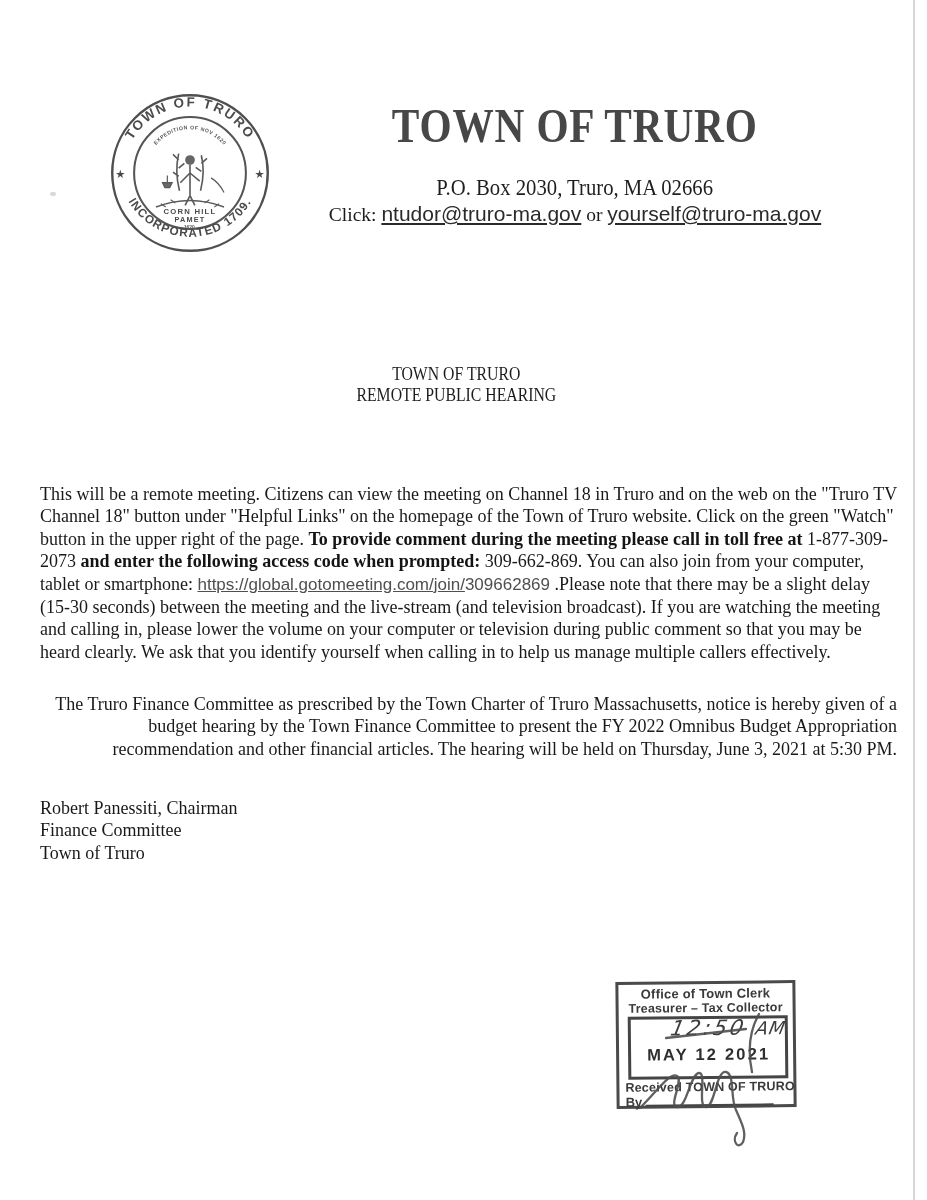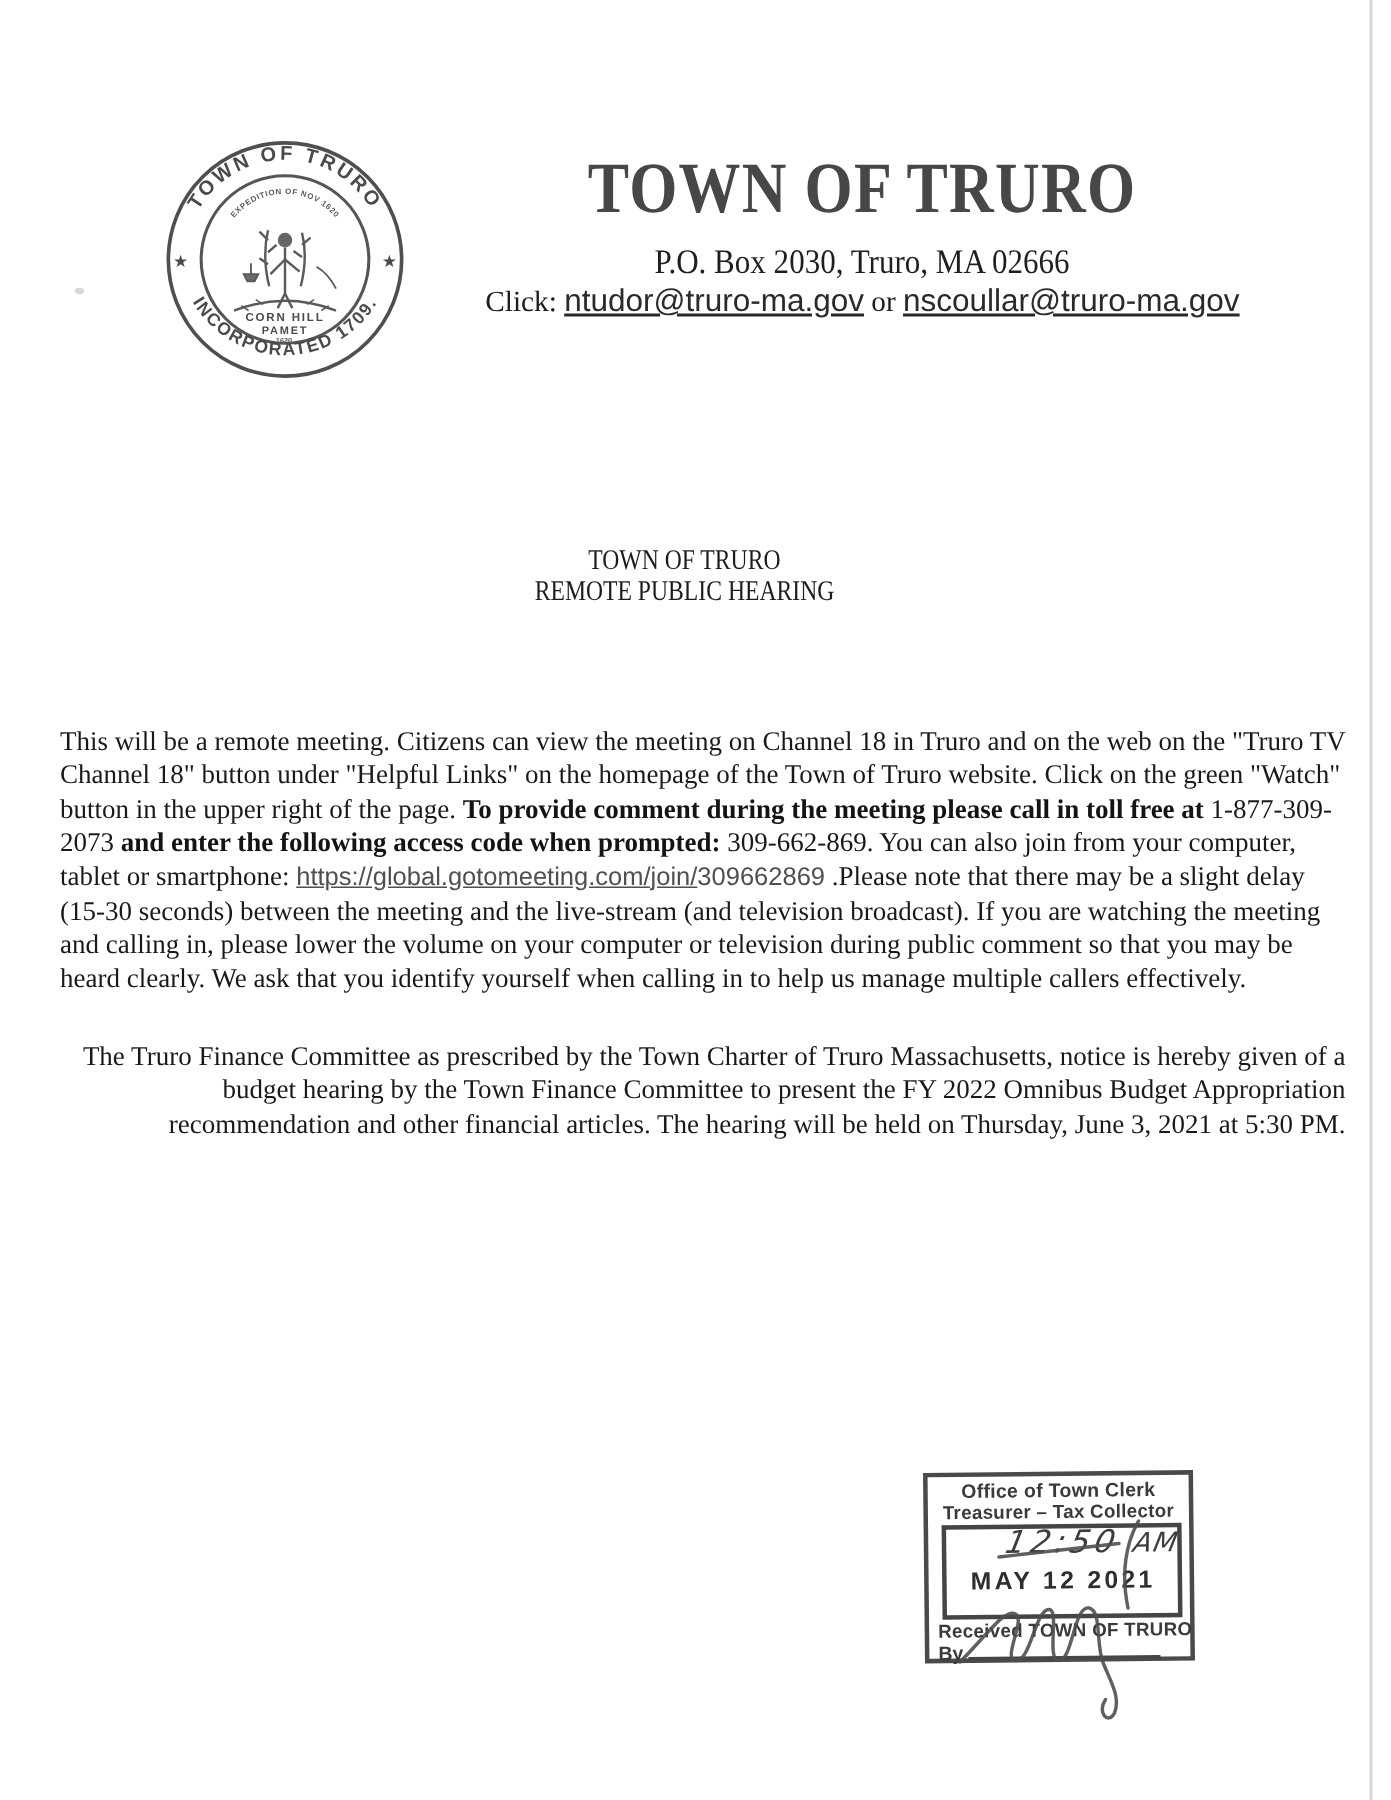--- a/index.html
+++ b/index.html
@@ -5,21 +5,21 @@
   html,body{margin:0;padding:0;background:#ffffff;}
   .page{
     position:relative;width:927px;height:1200px;background:#ffffff;overflow:hidden;
     font-family:"Liberation Serif",serif;color:#1a1a1a;
   }
   
   .seal{position:absolute;left:104px;top:92px;}
   .hdr-block{position:absolute;left:255px;top:100px;width:640px;text-align:center;}
   .hdr-title{font-size:48px;font-weight:bold;color:#474747;line-height:1.1;white-space:nowrap;}
   .hdr-title>span{display:inline-block;transform:scaleX(0.86);transform-origin:center;letter-spacing:1px;}
-  .hdr-address{font-size:23px;color:#1e1e1e;margin-top:9px;white-space:nowrap;}
+  .hdr-address{font-size:23px;color:#1e1e1e;margin-top:22px;white-space:nowrap;}
   .hdr-address>span{display:inline-block;transform:scaleX(0.9);transform-origin:center;}
   .hdr-tel{font-size:19.5px;font-weight:bold;color:#1c1c1c;margin-top:2px;white-space:nowrap;}
   .hdr-tel>span{display:inline-block;transform:scaleX(0.9);transform-origin:center;}
   .hdr-email{font-size:19.5px;color:#1c1c1c;margin-top:1px;white-space:nowrap;}
   .email-link{font-family:"Liberation Sans",sans-serif;font-size:21px;color:#2a2a2a;text-decoration:underline;}
   
   .notice{position:absolute;left:0;top:363px;width:912px;text-align:center;
     font-size:19px;line-height:21.4px;color:#1c1c1c;}
   .notice div>span{display:inline-block;transform:scaleX(0.83);transform-origin:center;white-space:nowrap;}
   
@@ -96,32 +96,37 @@
       <path d="M126 106 q10 6 16 18" stroke-width="1.5"></path>
     </g>
     <text x="100" y="151" font-family="Liberation Sans, sans-serif" font-weight="bold" font-size="9.5" letter-spacing="1.5" fill="#4a4a4a" text-anchor="middle">CORN HILL</text>
     <text x="100" y="161" font-family="Liberation Sans, sans-serif" font-weight="bold" font-size="9" letter-spacing="1.5" fill="#4a4a4a" text-anchor="middle">PAMET</text>
     <text x="100" y="169" font-family="Liberation Sans, sans-serif" font-weight="bold" font-size="6" fill="#5a5a5a" text-anchor="middle">1620.</text>
   </svg>
 
   <div class="hdr-block">
     <div class="hdr-title"><span>TOWN OF TRURO</span></div>
     <div class="hdr-address"><span>P.O. Box 2030, Truro, MA  02666</span></div>
-    <div class="hdr-email"><span>Click: </span><span class="email-link">ntudor@truro-ma.gov</span><span> or </span><span class="email-link">nscoullar@truro-ma.gov</span></div>
+    <div class="hdr-email"><span>Click: </span><span class="email-link">ntudor@truro-ma.gov</span><span> or </span><span class="email-link">yourself@truro-ma.gov</span></div>
   </div>
 
   <div class="notice">
     <div><span>TOWN OF TRURO</span></div>
     <div><span>REMOTE PUBLIC HEARING</span></div>
   </div>
 
   <div class="bodytext p1"><span>This will be a remote meeting. Citizens can view the meeting on Channel 18 in Truro and on the web on the "Truro TV Channel 18" button under "Helpful Links" on the homepage of the Town of Truro website.  Click on the green "Watch" button in the upper right of the page. </span><span class="b">To provide comment during the meeting please call in toll free at </span><span>1-877-309-2073 </span><span class="b">and enter the following access code when prompted:</span><span> 309-662-869. You can also join from your computer, tablet or smartphone:  </span><span class="url-link">https://global.gotomeeting.com/join/</span><span class="url-plain">309662869</span><span> .Please note that there may be a slight delay (15-30 seconds) between the meeting and the live-stream (and television broadcast).  If you are watching the meeting and calling in, please lower the volume on your computer or television during public comment so that you may be heard clearly. We ask that you identify yourself when calling in to help us manage multiple callers effectively.</span></div>
 
   <div class="bodytext p2">The Truro Finance Committee as prescribed by the Town Charter of Truro Massachusetts, notice is hereby given of a budget hearing by the Town Finance Committee to present the FY 2022 Omnibus Budget Appropriation recommendation and other financial articles. The hearing will be held on Thursday, June 3, 2021 at 5:30 PM.</div>
 
+  <div class="bodytext sig">
+    <div>Robert Panessiti, Chairman</div>
+    <div>Finance Committee</div>
+    <div>Town of Truro</div>
+  </div>
 
   <div class="stamp">
     <div class="stamp-l1">Office of Town Clerk</div>
     <div class="stamp-l2">Treasurer – Tax Collector</div>
     <div class="stamp-inner">
       <div class="stamp-time"><span>12:50</span> <span class="stamp-meridiem">AM</span></div>
       <div class="stamp-date">MAY 12 2021</div>
     </div>
     <div class="stamp-received">Received TOWN OF TRURO</div>
     <div class="stamp-byrow"><span>By</span><span class="by-line"></span></div>

